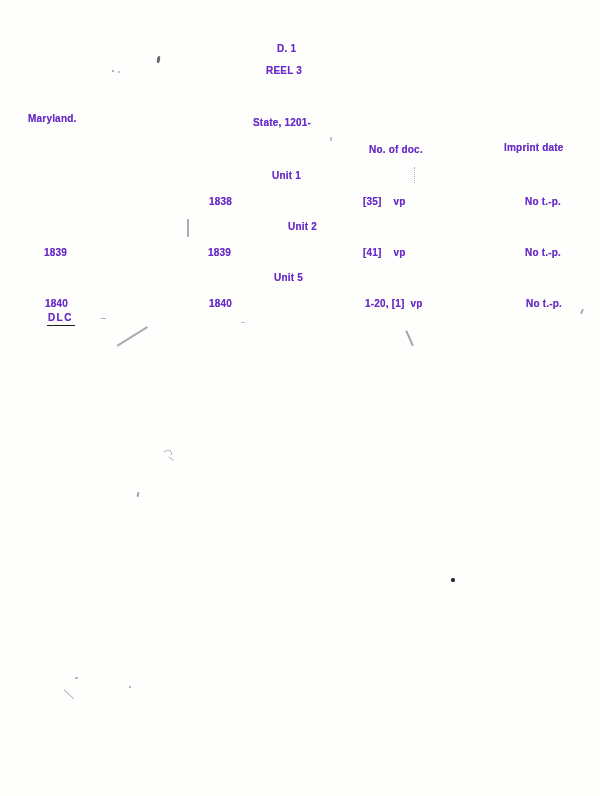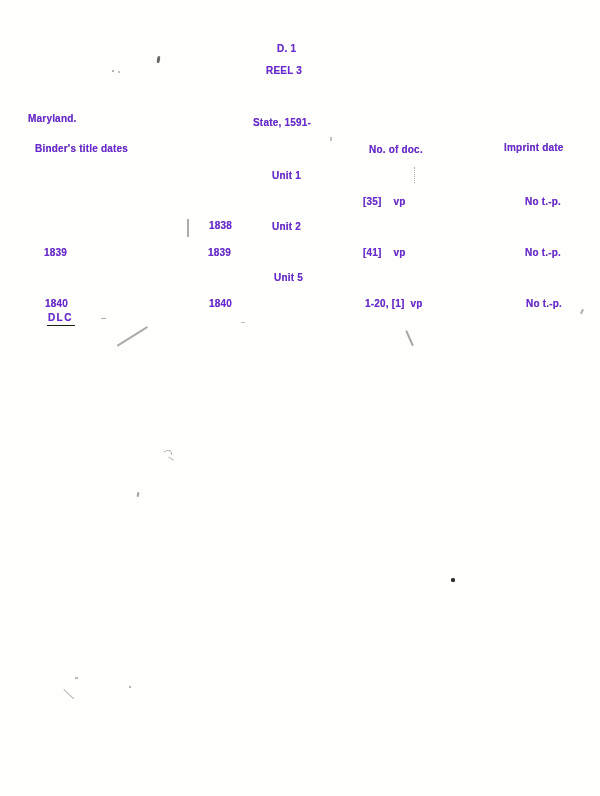--- a/index.html
+++ b/index.html
@@ -32,32 +32,31 @@
   .mark { position:absolute; }
 </style>
 </head>
 <body>
 
 <div class="page">
 
   <div class="t" style="left:277px; top:42px;">D. 1</div>
   <div class="t" style="left:266px; top:64px;">REEL 3</div>
   <div class="t" style="left:28px; top:92px;margin-top:20px;">Maryland.</div>
-  <div class="t" style="left:253px; top:116px;">State, 1591-</div>
+  <div class="t" style="left:253px; top:116px;">State, 1201-</div>
 
-  <div class="t" style="left:35px; top:142px;">Binder's title dates</div>
   <div class="t" style="left:357px; top:143px;margin-left:12px;">No. of doc.</div>
   <div class="t" style="left:504px; top:141px;">Imprint date</div>
 
   <div class="t" style="left:272px; top:169px;">Unit 1</div>
-  <div class="t" style="left:209px; top:195px;margin-top:24px;">1838</div>
+  <div class="t" style="left:209px; top:195px;">1838</div>
   <div class="t" style="left:363px; top:195px;">[35]    vp</div>
   <div class="t" style="left:525px; top:195px;">No t.-p.</div>
 
-  <div class="t" style="left:272px; top:220px;">Unit 2</div>
+  <div class="t" style="left:288px; top:220px;">Unit 2</div>
   <div class="t" style="left:44px; top:246px;">1839</div>
   <div class="t" style="left:208px; top:246px;">1839</div>
   <div class="t" style="left:363px; top:246px;">[41]    vp</div>
   <div class="t" style="left:525px; top:246px;">No t.-p.</div>
 
   <div class="t" style="left:274px; top:271px;">Unit 5</div>
   <div class="t" style="left:45px; top:297px;">1840</div>
   <div class="t" style="left:209px; top:297px;">1840</div>
   <div class="t" style="left:365px; top:297px;">1-20, [1]  vp</div>
   <div class="t" style="left:526px; top:297px;">No t.-p.</div>

